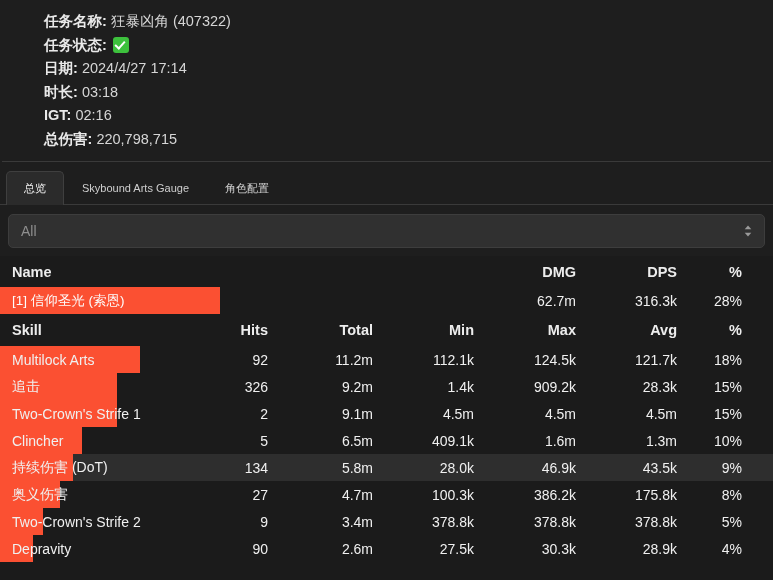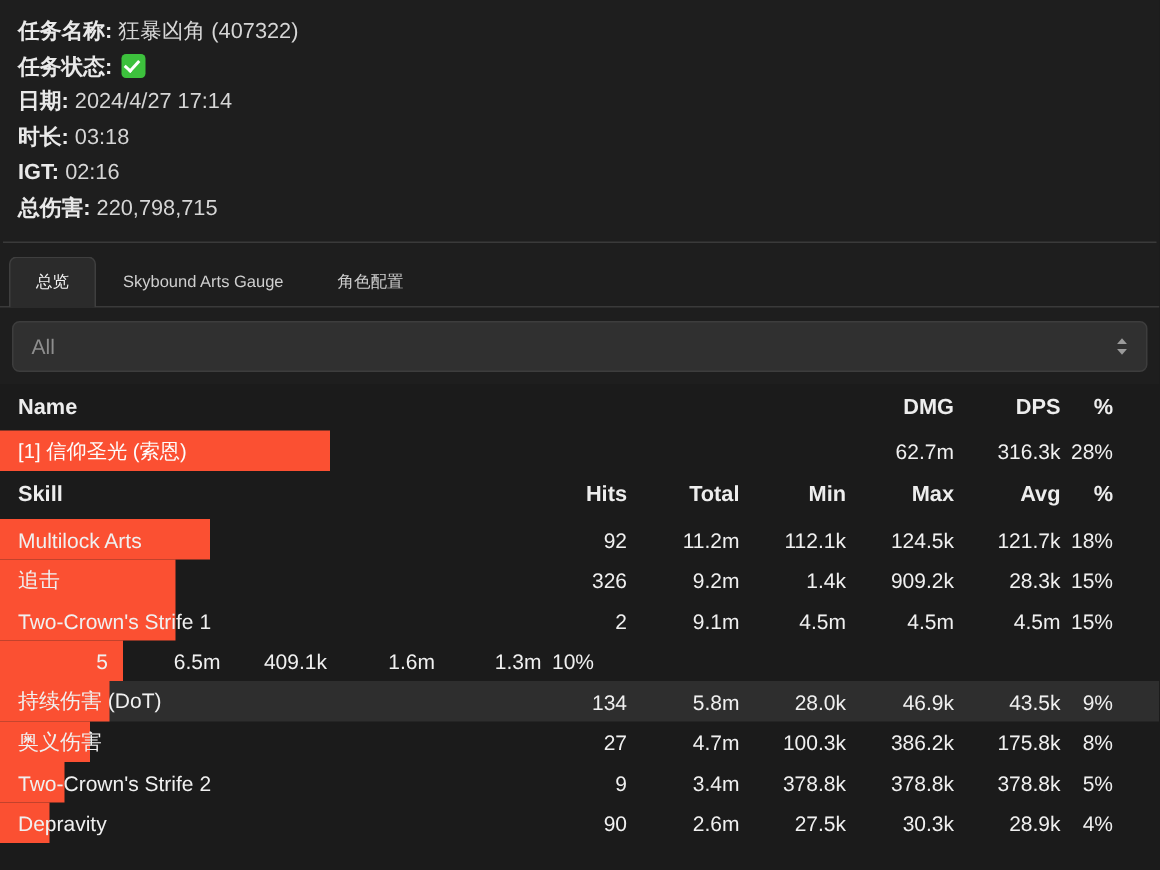--- a/index.html
+++ b/index.html
@@ -19,20 +19,21 @@
     height: 580px;
     position: relative;
     background: #1e1e1e;
     display: flex;
     flex-direction: column;
   }
 
   
   .meta {
     padding: 10px 12px 6px 12px;
+    margin-left: 32px;
   }
   .meta-row {
     font-size: 14.5px;
     line-height: 23.5px;
     color: #d8d8d8;
     white-space: nowrap;
   }
   .meta-label {
     font-weight: bold;
     color: #e9e9e9;
@@ -151,20 +152,21 @@
     bottom: 0;
     background: #fb5032;
     z-index: 0;
   }
   .cells {
     position: relative;
     z-index: 1;
     display: flex;
     width: 100%;
     align-items: center;
+    gap: 30px;
   }
   .c-name {
     flex: 1 1 auto;
     padding-left: 12px;
     font-size: 14px;
     color: #f0f0f0;
     white-space: nowrap;
     overflow: hidden;
   }
   .num {
@@ -320,20 +322,21 @@
             <div class="num w-total">9.1m</div>
             <div class="num w-min">4.5m</div>
             <div class="num w-max">4.5m</div>
             <div class="num w-avg">4.5m</div>
             <div class="num w-pct">15%</div>
           </div>
         </div>
         <div class="row">
           <div class="bar" style="width: 81.938px;"></div>
           <div class="cells">
+            <div class="c-name">Clincher</div>
             <div class="num w-hits">5</div>
             <div class="num w-total">6.5m</div>
             <div class="num w-min">409.1k</div>
             <div class="num w-max">1.6m</div>
             <div class="num w-avg">1.3m</div>
             <div class="num w-pct">10%</div>
           </div>
         </div>
         <div class="row hover">
           <div class="bar" style="width: 73.435px;"></div>

